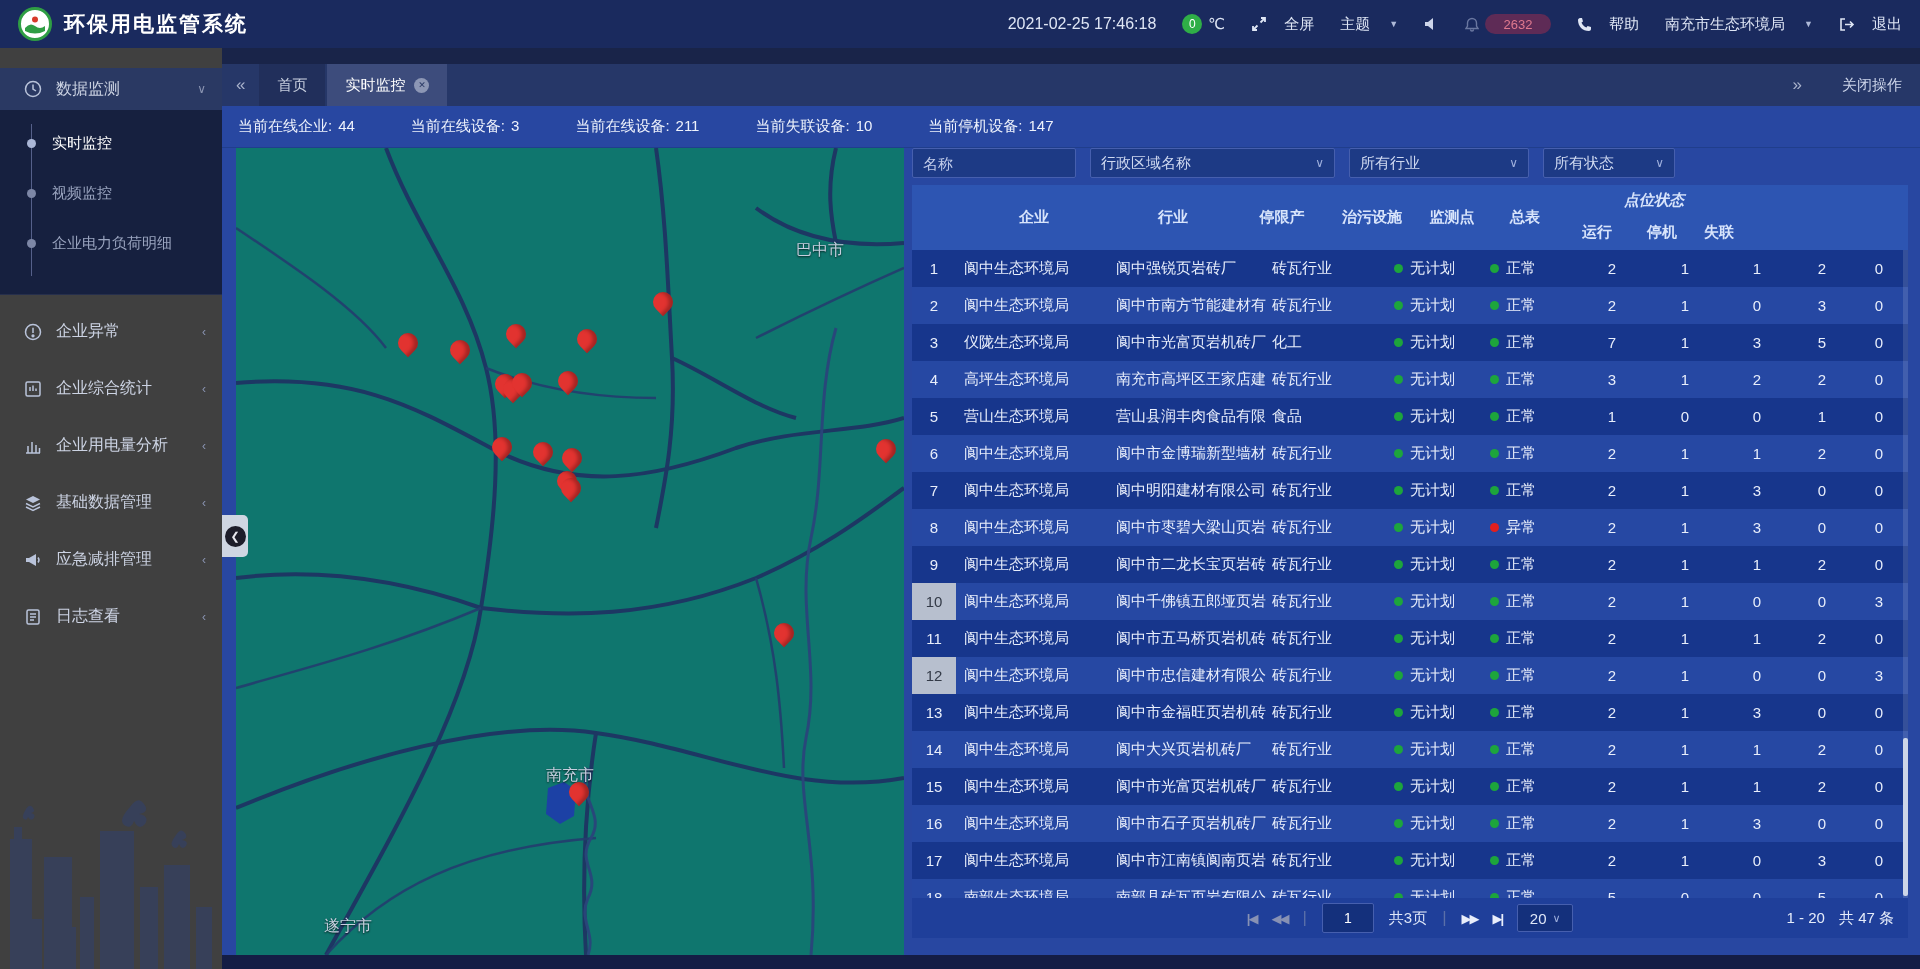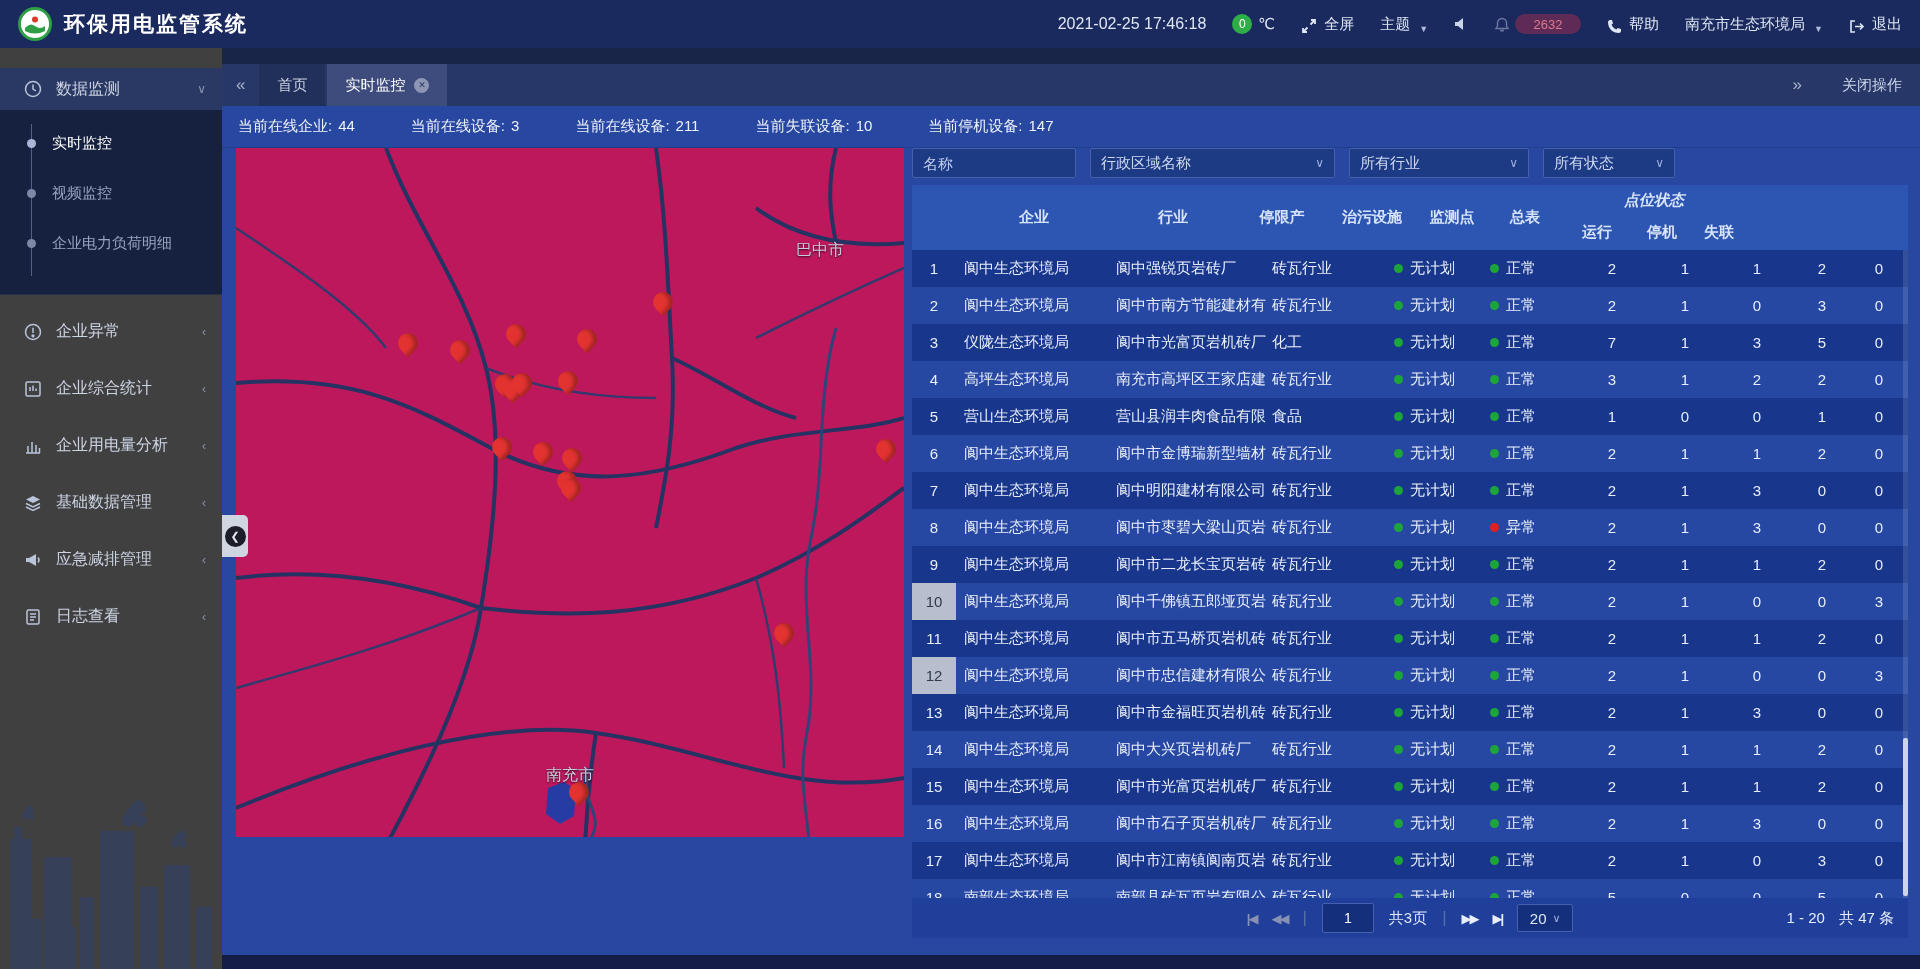--- a/index.html
+++ b/index.html
@@ -6,21 +6,21 @@
   .screen{position:relative;width:1920px;height:969px;overflow:hidden;
     font-family:"Liberation Sans","DejaVu Sans",sans-serif;background:#2847a1;user-select:none;}
   
   .hdr{position:absolute;left:0;top:0;width:100%;height:48px;background:#1a2a5e;display:flex;align-items:center;padding:0 18px;box-sizing:border-box;z-index:20;}
   .logo{width:34px;height:34px;flex:0 0 auto;}
   .app-title{color:#fff;font-size:21px;font-weight:bold;margin-left:12px;letter-spacing:2px;}
   .hdr-right{margin-left:auto;display:flex;align-items:center;gap:26px;color:#dfe6f5;font-size:15px;}
   .datetime{font-size:16px;}
   .temp{display:flex;align-items:center;gap:6px;}
   .temp-circle{width:20px;height:20px;border-radius:50%;background:#2fae47;color:#fff;font-size:12px;display:flex;align-items:center;justify-content:center;}
-  .hbtn{display:flex;align-items:flex-end;gap:7px;cursor:pointer;white-space:nowrap;}
+  .hbtn{display:flex;align-items:center;gap:17px;cursor:pointer;white-space:nowrap;}
   .caret{font-size:9px;color:#aeb9d8;margin-left:2px;}
   .notif{display:flex;align-items:center;gap:6px;}
   .notif-pill{min-width:50px;height:20px;border-radius:10px;background:#5e2b56;color:#e0798f;font-size:13px;display:flex;align-items:center;justify-content:center;padding:0 8px;}
   .ic{display:inline-flex;align-items:center;}
   
   .sidebar{position:absolute;left:0;top:48px;width:222px;bottom:0;background:#404040;z-index:10;overflow:hidden;}
   .grp{height:44px;display:flex;align-items:center;padding-left:24px;gap:14px;color:#ccd3e3;font-size:16px;position:relative;cursor:pointer;}
   .grp.first{height:42px;background:#2a3963;margin-top:20px;}
   .grp.tall{height:57px;}
   .grp .chev{position:absolute;right:16px;font-size:12px;color:#8a94b2;}
@@ -37,21 +37,21 @@
   .tabbar{position:absolute;left:222px;top:64px;right:0;height:42px;background:#263768;display:flex;align-items:center;}
   .tab-scroll{color:#aab3cc;font-size:17px;padding:0 14px;cursor:pointer;}
   .tab{height:42px;display:flex;align-items:center;padding:0 18px;margin-right:2px;background:#212f5b;color:#c6cede;font-size:15px;cursor:pointer;}
   .tab.active{background:#3d4c7c;color:#fff;}
   .tab-close{width:15px;height:15px;border-radius:50%;background:#8d97b5;color:#2b3a66;font-size:9px;display:flex;align-items:center;justify-content:center;margin-left:9px;cursor:pointer;}
   .tabbar-right{margin-left:auto;display:flex;align-items:center;gap:26px;padding-right:18px;color:#cdd5ea;font-size:15px;}
   
   .stats{position:absolute;left:222px;top:106px;right:0;height:42px;background:#2847a1;display:flex;align-items:center;gap:56px;padding-left:16px;color:#eef2fc;font-size:15px;border-bottom:1px solid #203e8c;box-sizing:border-box;}
   .stat{display:flex;gap:6px;white-space:nowrap;}
   
-  .map{position:absolute;left:236px;top:148px;width:668px;height:689px;background:#be185d;overflow:hidden;}
+  .map{position:absolute;left:236px;top:148px;width:668px;height:807px;background:#0f766e;overflow:hidden;}
   .city-label{position:absolute;color:#c6cfdf;font-size:16px;text-shadow:0 1px 2px rgba(0,0,0,.8);white-space:nowrap;}
   .pin{position:absolute;width:20px;height:20px;background:#e23330;border-radius:50% 50% 50% 0;transform:rotate(-45deg);box-shadow:inset -3px -3px 4px rgba(0,0,0,.28);cursor:pointer;}
   .collapse-handle{position:absolute;left:222px;top:515px;width:26px;height:42px;background:#cfd6e2;border-radius:0 5px 5px 0;display:flex;align-items:center;justify-content:center;z-index:12;cursor:pointer;}
   .collapse-circle{width:21px;height:21px;border-radius:50%;background:#1d1d2a;color:#e8e8ef;font-size:11px;display:flex;align-items:center;justify-content:center;}
   
   .rpanel{position:absolute;left:912px;top:148px;width:996px;height:790px;}
   .filters{position:absolute;left:0;top:0;right:0;height:34px;display:flex;gap:14px;}
   .f-input,.f-select{height:30px;background:#1d3a85;border:1px solid #465fae;border-radius:2px;color:#cfd9f0;font-size:15px;box-sizing:border-box;display:flex;align-items:center;padding:0 10px;}
   .f-input{width:164px;font-family:inherit;}
   .f-input::placeholder{color:#c3cdea;opacity:1;}

